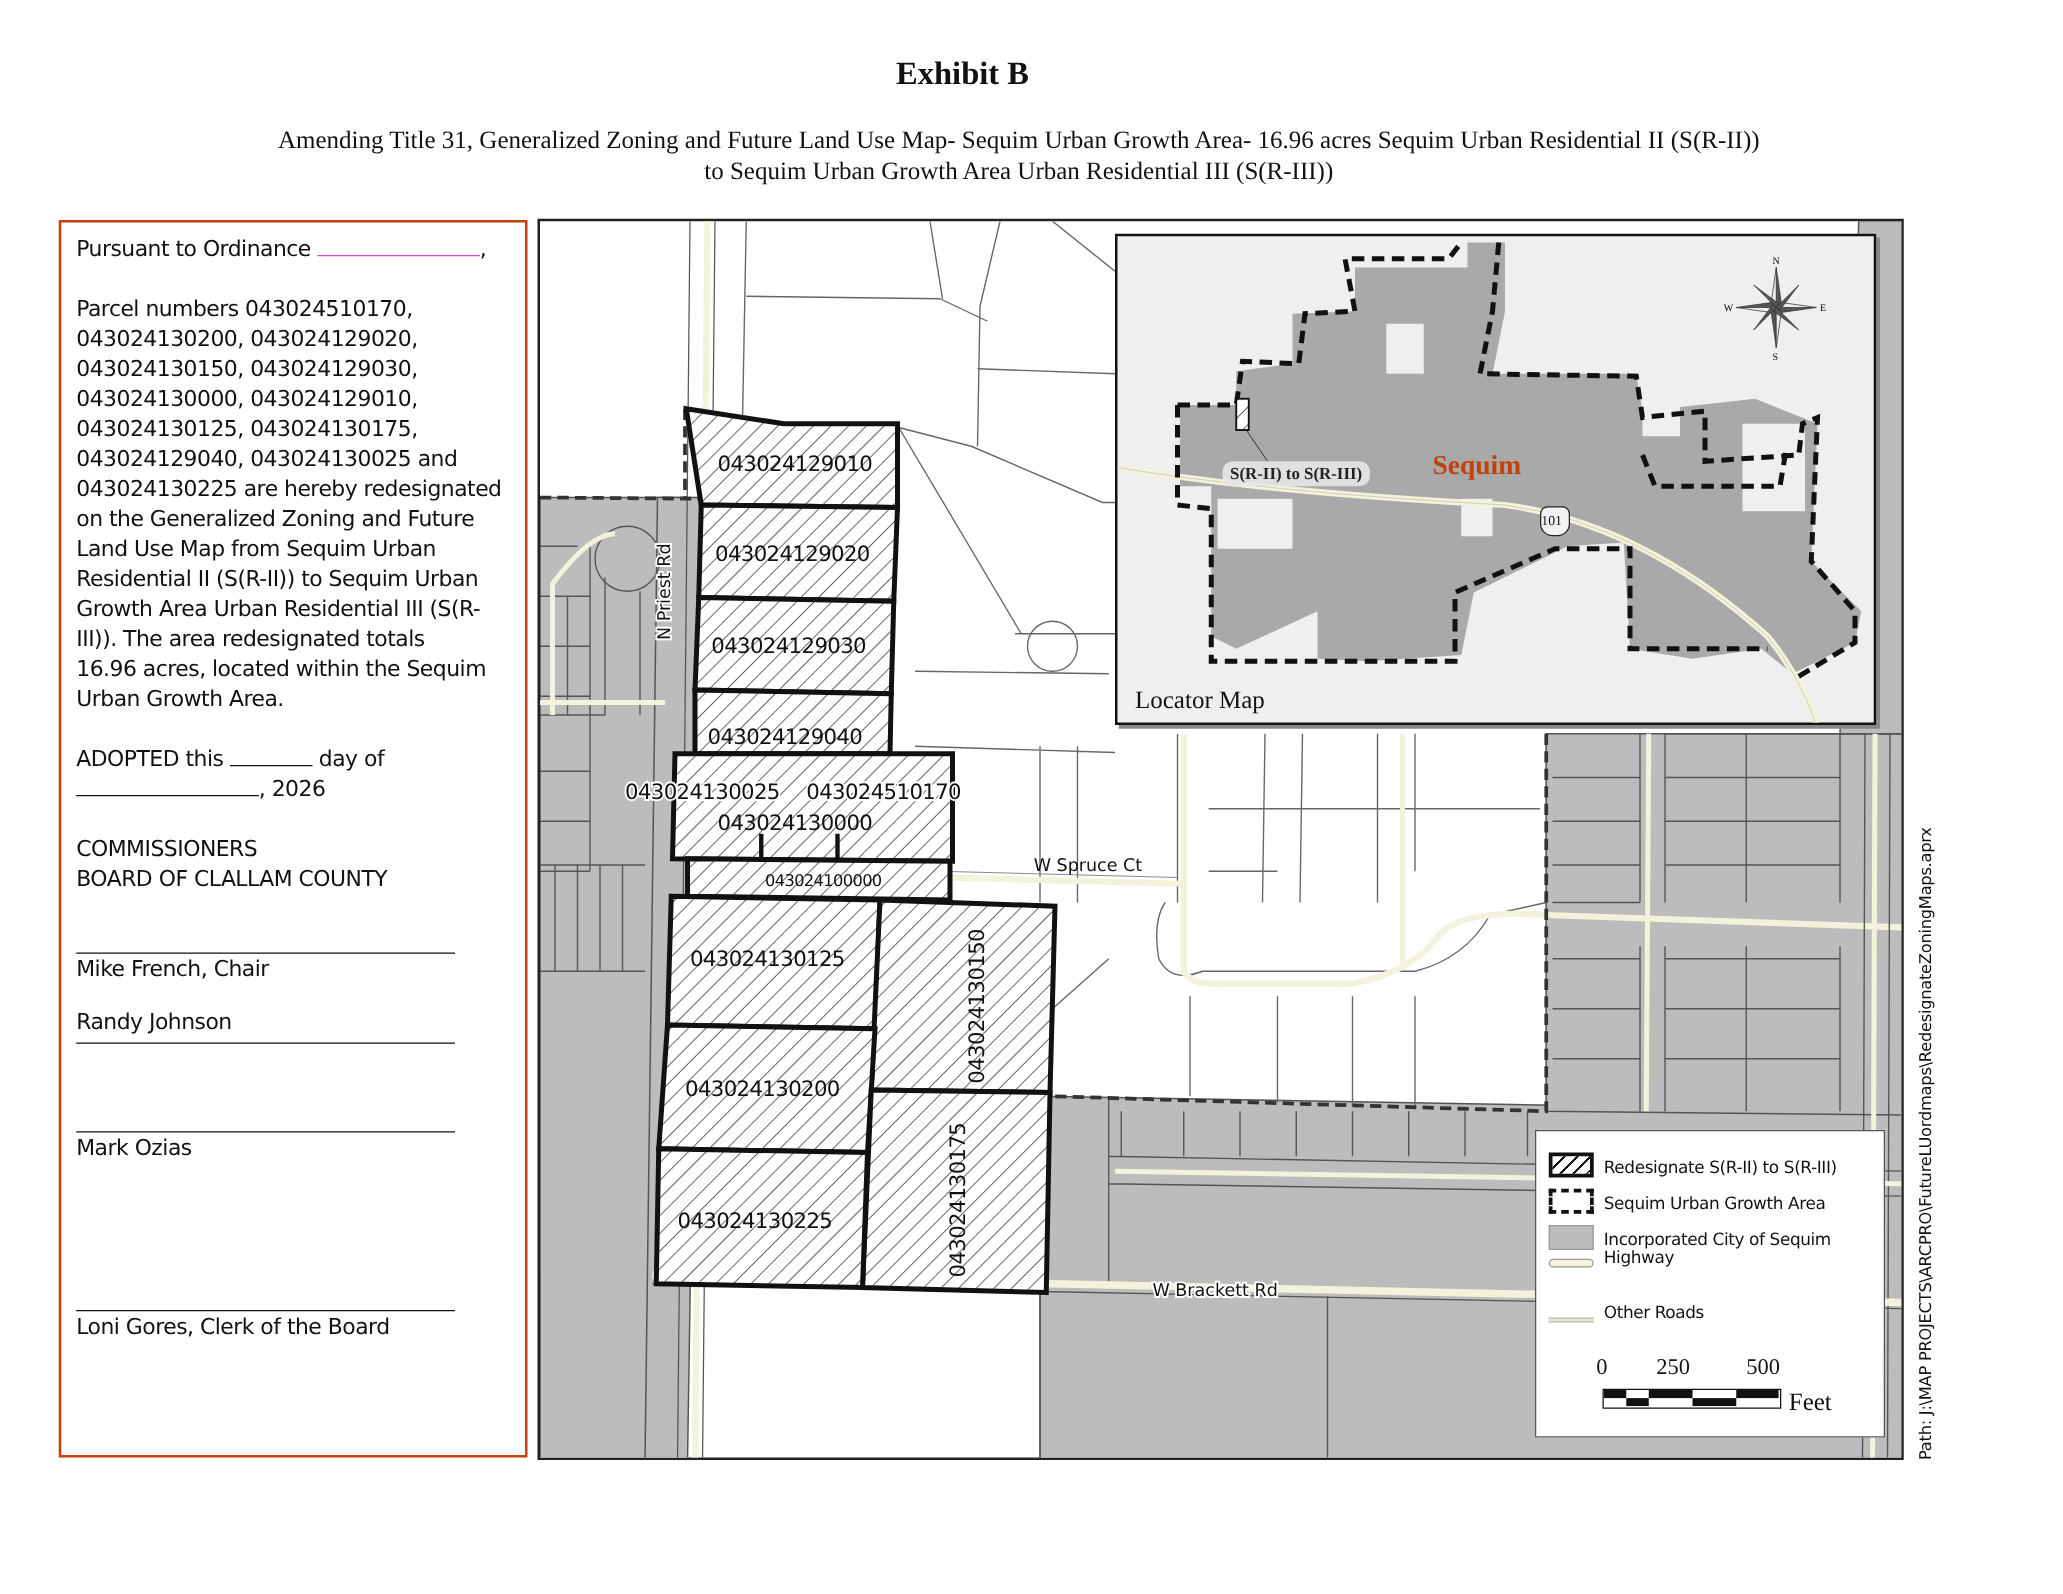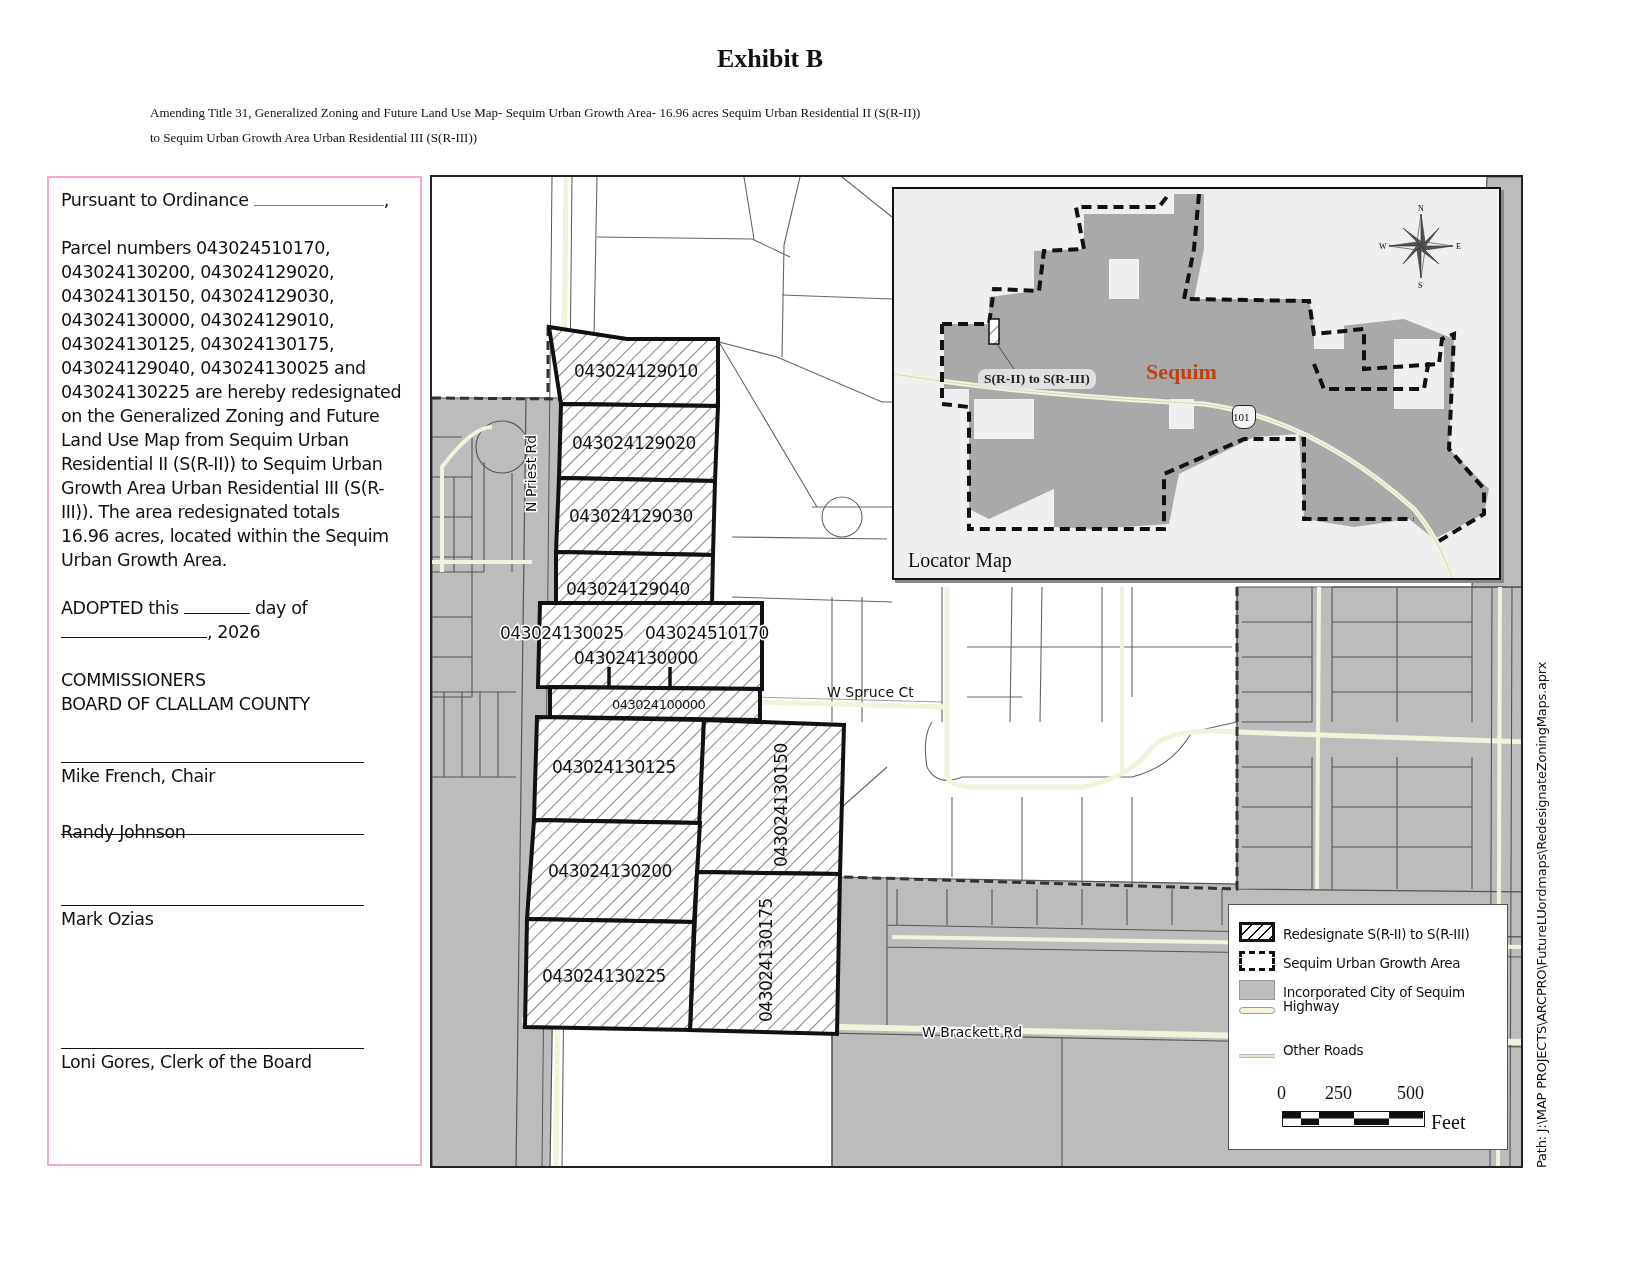--- a/index.html
+++ b/index.html
@@ -1,19 +1,19 @@
 <!DOCTYPE html>
 <html><head>
 <meta charset="utf-8">
 <style>
   html, body { margin: 0; padding: 0; background: #ffffff; }
   body { width: 1650px; height: 1275px; position: relative; overflow: hidden; font-family: "DejaVu Sans", sans-serif; color: #111; }
   .title { position: absolute; left: 0; top: 44px; width: 1540px; text-align: center; font-family: "Liberation Serif", serif; font-weight: bold; font-size: 26px; }
-  .subtitle { position: absolute; left: 150px; top: 100px; width: 1330px; font-family: "Liberation Serif", serif; font-size: 13px; line-height: 25px; }
-  .left-panel { position: absolute; left: 47px; top: 176px; width: 375px; height: 990px; border: 2px solid #f9a8d4; box-sizing: border-box; }
+  .subtitle { position: absolute; left: 150px; top: 100px; width: 1330px; text-align: center; font-family: "Liberation Serif", serif; font-size: 20px; line-height: 25px; }
+  .left-panel { position: absolute; left: 47px; top: 176px; width: 375px; height: 990px; border: 2px solid #c2410c; box-sizing: border-box; }
   .lp-text { position: absolute; left: 12px; font-size: 17.5px; line-height: 24px; width: 360px; font-family: "DejaVu Sans", sans-serif; letter-spacing: -0.4px; }
   .sig-line { position: absolute; left: 12px; width: 303px; height: 0; border-top: 1.2px solid #111; }
   .ord-blank { display: inline-block; width: 130px; border-bottom: 1.5px solid #d04ad0; height: 14px; vertical-align: baseline; }
   .blank { display: inline-block; border-bottom: 1.2px solid #111; height: 14px; }
   .map-frame { position: absolute; left: 430px; top: 175px; width: 1093px; height: 993px; border: 2px solid #222; box-sizing: border-box; overflow: hidden; background: #fff; }
   .map-frame svg { position: absolute; left: 0; top: 0; }
   .locator { position: absolute; left: 460px; top: 10px; width: 609px; height: 393px; border: 2.5px solid #111; box-sizing: border-box; background: #efefef; overflow: hidden; box-shadow: 3px 3px 0 #888; }
   .locator svg { position: absolute; left: 0; top: 0; }
   .locator-label { position: absolute; left: 14px; bottom: 6px; font-family: "Liberation Serif", serif; font-size: 20px; }
   .sequim-label { position: absolute; left: 252px; top: 170px; font-family: "Liberation Serif", serif; font-weight: bold; font-size: 22px; color: #c2410c; }
@@ -72,21 +72,21 @@
     <span>day of</span><br>
     <span class="blank" style="width:146px"></span><span>,  2026</span>
   </div>
   <div class="lp-text" style="top:490px">
     <div>COMMISSIONERS</div>
     <div>BOARD OF CLALLAM COUNTY</div>
   </div>
   <div class="sig-line" style="top:584px"></div>
   <div class="lp-text" style="top:586px">Mike French, Chair</div>
   <div class="sig-line" style="top:656px"></div>
-  <div class="lp-text" style="top:642px">Randy Johnson</div>
+  <div class="lp-text" style="top:628px">Randy Johnson</div>
   <div class="sig-line" style="top:727px"></div>
   <div class="lp-text" style="top:729px">Mark Ozias</div>
   <div class="sig-line" style="top:870px"></div>
   <div class="lp-text" style="top:872px">Loni Gores, Clerk of the Board</div>
 </div>
 
 <div class="map-frame">
   <svg width="1093" height="993" viewBox="0 0 1093 993">
     <defs>
       <pattern id="hatch" patternUnits="userSpaceOnUse" width="10" height="10" patternTransform="rotate(45)">

